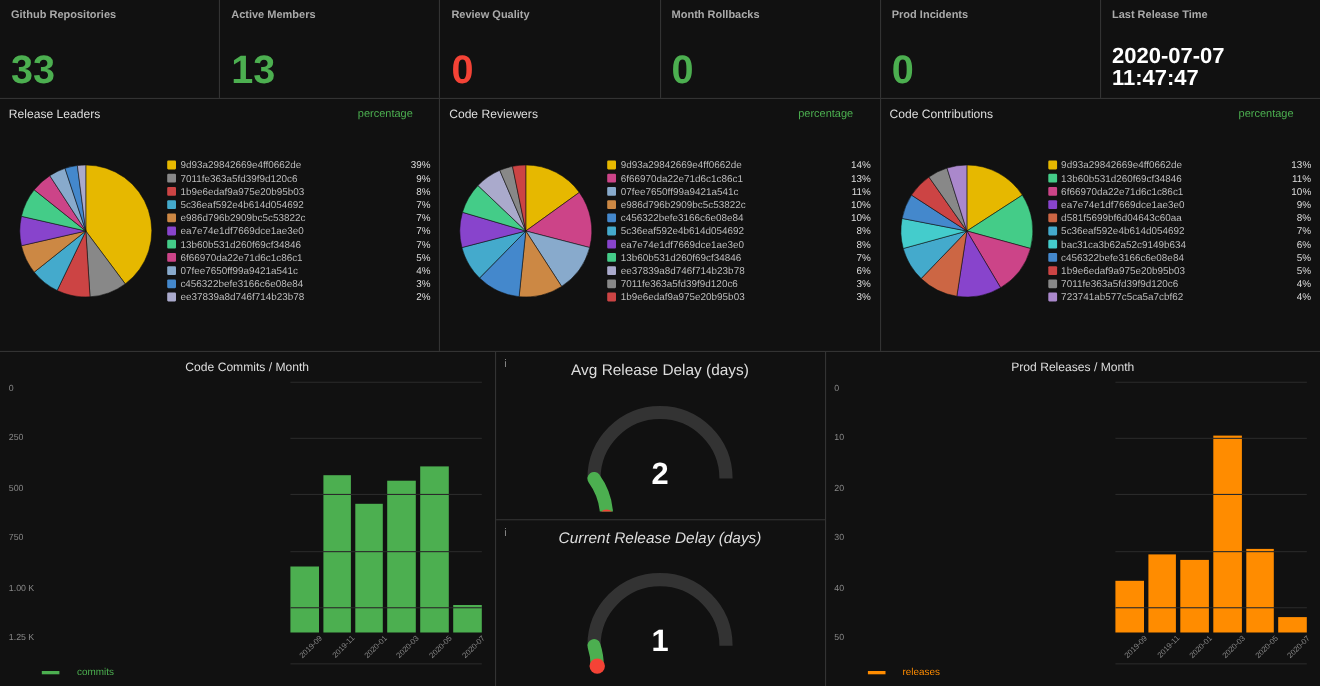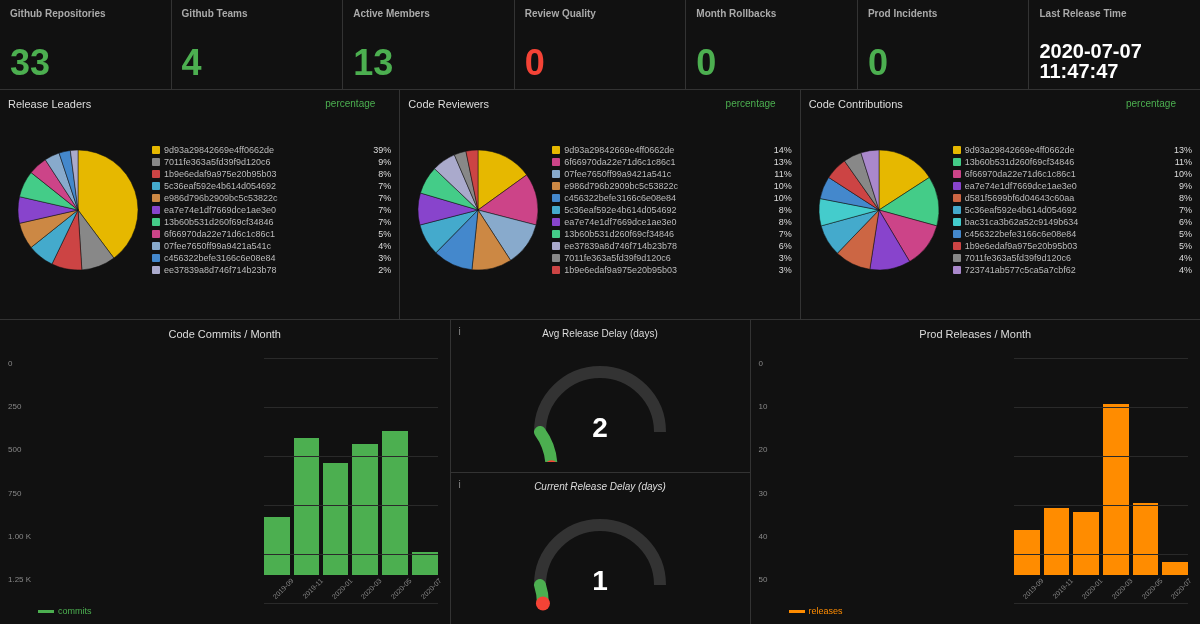--- a/index.html
+++ b/index.html
@@ -118,35 +118,35 @@
     .gauge-panel {
       flex: 1;
       border-bottom: 1px solid #333;
       padding: 6px 8px;
       display: flex;
       flex-direction: column;
       position: relative;
     }
     .gauge-panel:last-child { border-bottom: none; }
     .gauge-title {
-      font-size: 10px;
+      font-size: 14px;
       color: #ddd;
     }
     .gauge-info {
       position: absolute;
       top: 6px;
       left: 8px;
       color: #888;
       font-size: 10px;
     }
     .bar-chart-title {
       text-align: center;
       font-size: 11px;
       color: #ddd;
-      margin-bottom: 19px;
+      margin-bottom: 8px;
     }
     .bar-area {
       flex: 1;
       display: flex;
       align-items: flex-end;
       gap: 3px;
       padding: 0 4px;
       position: relative;
     }
     .y-axis-labels {
@@ -194,21 +194,21 @@
       transform-origin: top right;
       text-align: right;
     }
     .chart-legend {
       font-size: 9px;
       color: #4caf50;
       margin-top: 2px;
       padding-left: 30px;
       display: flex;
       align-items: center;
-      gap: 4px;
+      gap: 16px;
     }
     .chart-legend.orange { color: #ff8c00; }
     .legend-line {
       width: 16px;
       height: 3px;
       background: #4caf50;
     }
     .legend-line.orange { background: #ff8c00; }
 
     
@@ -228,24 +228,20 @@
       background: #2a2a2a;
     }
   </style>
 </head>
 <body>
 
 <div class="stats-row" id="stats-row">
     <div class="stat-card">
       <div class="stat-label">Github Repositories</div>
       <div class="stat-value ">33</div>
-    </div>
-    <div class="stat-card">
-      <div class="stat-label">Github Teams</div>
-      <div class="stat-value ">4</div>
     </div>
     <div class="stat-card">
       <div class="stat-label">Active Members</div>
       <div class="stat-value ">13</div>
     </div>
     <div class="stat-card">
       <div class="stat-label">Review Quality</div>
       <div class="stat-value red">0</div>
     </div>
     <div class="stat-card">

